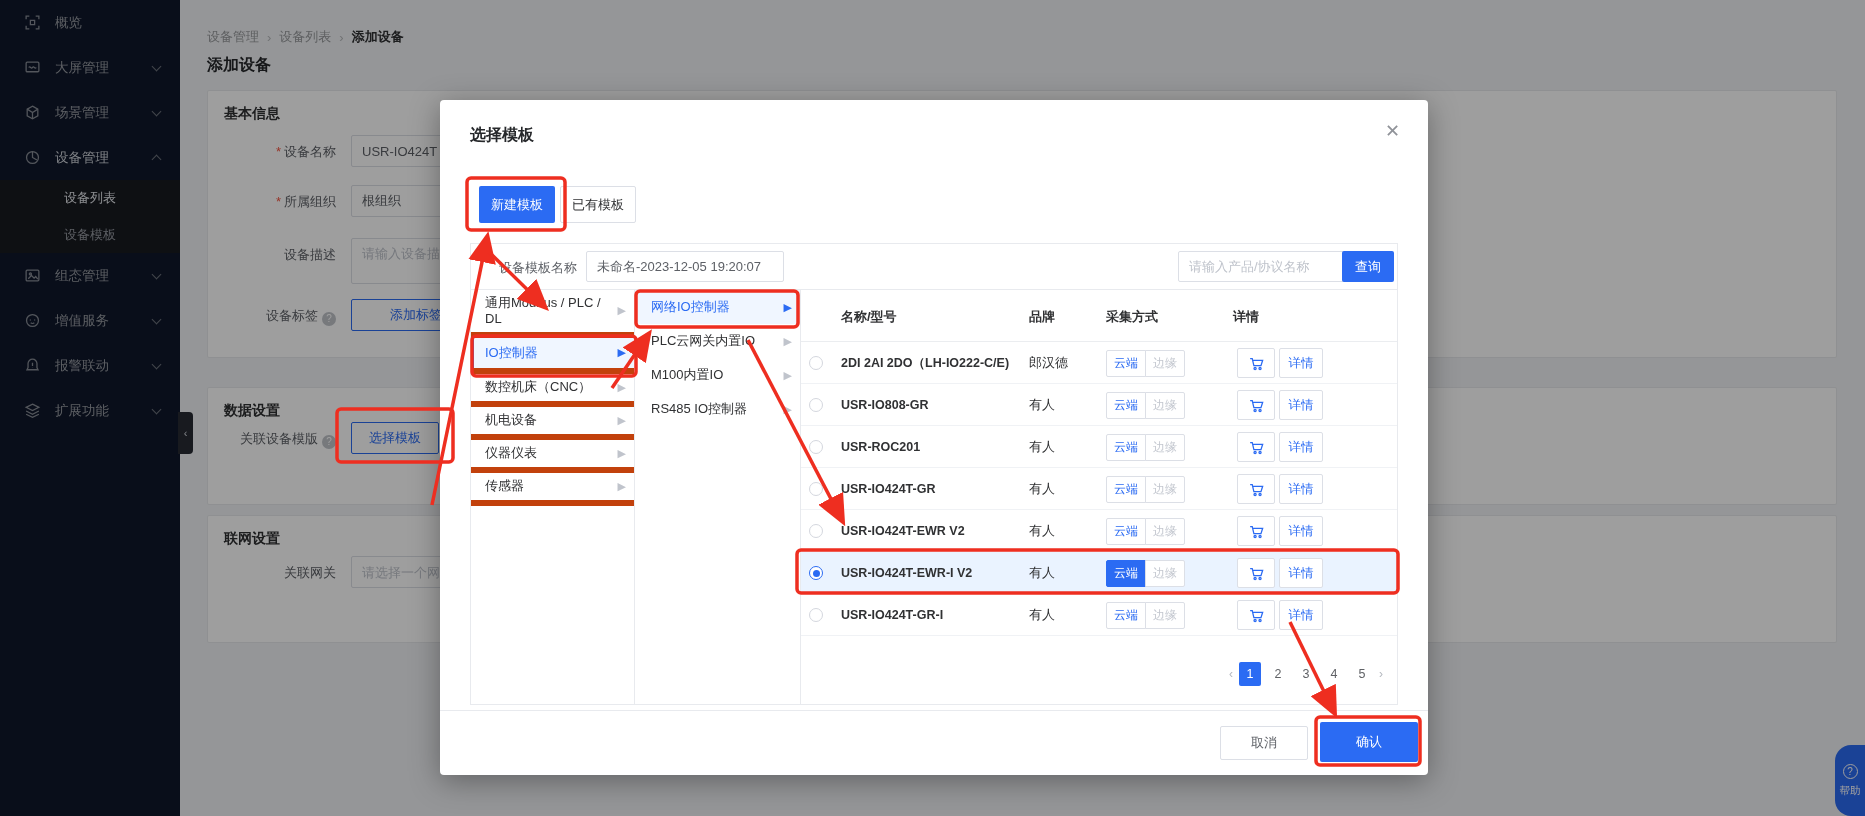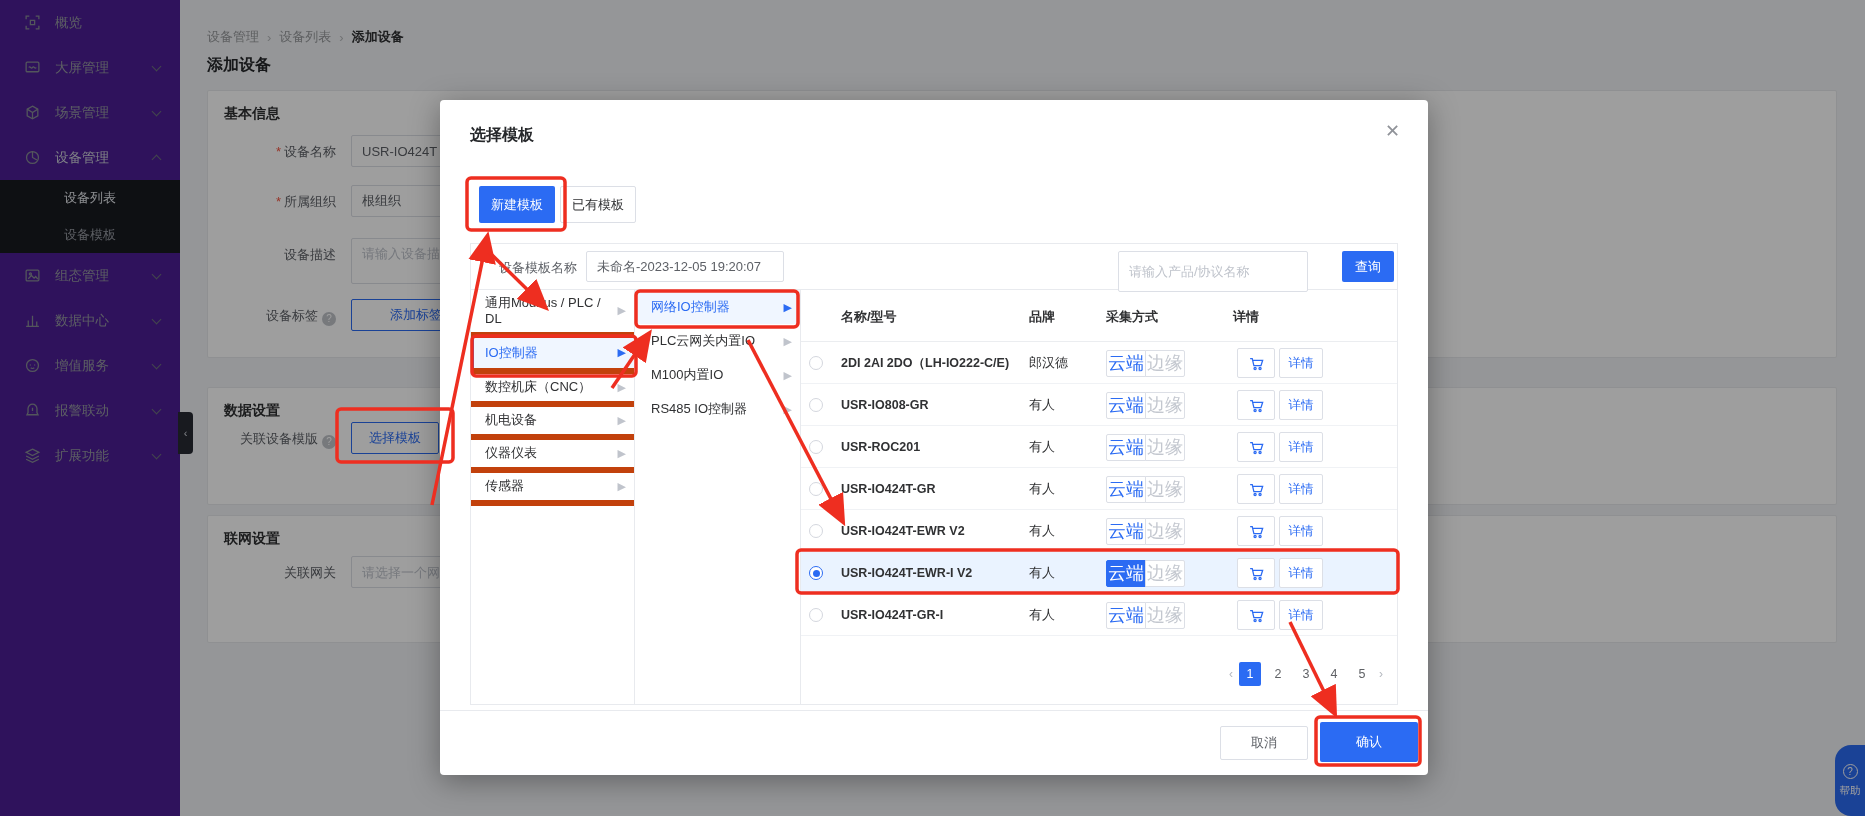--- a/index.html
+++ b/index.html
@@ -1,21 +1,21 @@
 <!DOCTYPE html>
 <html><head>
 <meta charset="utf-8">
 <style>
   * { margin:0; padding:0; box-sizing:border-box; }
   html,body { width:1865px; height:816px; overflow:hidden; }
   body { font-family:"Liberation Sans","DejaVu Sans",sans-serif; background:#f0f2f5; color:#303133; font-size:13px; }
   .app { position:relative; width:1865px; height:816px; }
 
   
-  .sidebar { position:absolute; left:0; top:0; width:180px; height:816px; background:#4c1d95; z-index:1; }
+  .sidebar { position:absolute; left:0; top:0; width:180px; height:816px; background:#0f172a; z-index:1; }
   .s-item { position:relative; height:45px; display:flex; align-items:center; padding-left:24px; color:#9599a0; cursor:pointer; }
   .s-item .s-label { margin-left:14px; font-size:13.5px; }
   .s-item.parent-active { color:#cdd1d8; }
   .s-icon { width:17px; height:17px; display:inline-flex; color:#878c95; flex:0 0 auto; }
   .s-icon svg { width:17px; height:17px; }
   .chev { position:absolute; right:20px; width:7px; height:7px; border-right:1.4px solid #6d727b; border-bottom:1.4px solid #6d727b; }
   .chev.down { transform:rotate(45deg); margin-top:-3px; }
   .chev.up { transform:rotate(-135deg); margin-top:3px; }
   .s-sub { background:#171a20; }
   .s-subitem { height:36.5px; display:flex; align-items:center; padding-left:64px; color:#9599a0; font-size:13px; cursor:pointer; }
@@ -65,21 +65,21 @@
   .tbl-head span { position:absolute; top:18px; }
   .t-row { position:relative; height:42px; border-bottom:1px solid #f0f2f5; }
   .t-row.sel { background:#eaf3ff; }
   .cell { position:absolute; top:0; height:42px; display:flex; align-items:center; font-size:13px; }
   .radio { width:14px; height:14px; border:1px solid #d4d7de; border-radius:50%; background:#fff; position:relative; cursor:pointer; }
   .radio.on { border-color:#2b6bf3; }
   .radio.on::after { content:""; position:absolute; inset:2.5px; border-radius:50%; background:#2b6bf3; }
   .r-name { font-weight:bold; color:#303133; font-size:12.5px; }
   .r-brand { color:#303133; }
   .pill { display:inline-flex; }
-  .pill span { width:40px; height:27px; border:1px solid #dcdfe6; display:inline-flex; align-items:center; justify-content:center; font-size:18px; background:#fff; cursor:pointer; }
+  .pill span { width:40px; height:27px; border:1px solid #dcdfe6; display:inline-flex; align-items:center; justify-content:center; font-size:12px; background:#fff; cursor:pointer; }
   .pill .cloud { color:#2b6bf3; border-radius:2px 0 0 2px; }
   .pill .edge { color:#c3c7cf; border-radius:0 2px 2px 0; margin-left:-1px; }
   .pill.sel .cloud { background:#2b6bf3; border-color:#2b6bf3; color:#fff; }
   .icon-btn { width:38px; height:30px; border:1px solid #dcdfe6; border-radius:2px; background:#fff; display:inline-flex; align-items:center; justify-content:center; cursor:pointer; }
   .icon-btn svg { width:17px; height:17px; }
   .txt-btn { width:44px; height:30px; border:1px solid #dcdfe6; border-radius:2px; background:#fff; color:#2b6bf3; font-size:12.5px; display:inline-flex; align-items:center; justify-content:center; cursor:pointer; }
   .pager { position:absolute; right:14px; top:418px; display:flex; align-items:center; gap:6px; font-size:12.5px; color:#606266; }
   .pg { min-width:22px; height:24px; display:inline-flex; align-items:center; justify-content:center; border-radius:2px; cursor:pointer; }
   .pg.on { background:#2b6bf3; color:#fff; }
   .pg-arrow { color:#b4b8bf; font-size:12px; cursor:pointer; }
@@ -154,29 +154,20 @@
             <circle cx="6" cy="6.5" r="1"></circle>
             <path d="M4 11l3-3 2.5 2.5L11 9l2 2.5"></path>
           </svg>
         </span>
       <span class="s-label">组态管理</span>
       <span class="chev down"></span>
     </div>
     <div class="s-item">
       <span class="s-icon">
           <svg viewBox="0 0 16 16" fill="none" stroke="currentColor" stroke-width="1.2">
-            <path d="M4 13V8M8 13V3.5M12 13V9M2 13.5h12"></path>
-          </svg>
-        </span>
-      <span class="s-label">数据中心</span>
-      <span class="chev down"></span>
-    </div>
-    <div class="s-item">
-      <span class="s-icon">
-          <svg viewBox="0 0 16 16" fill="none" stroke="currentColor" stroke-width="1.2">
             <circle cx="8" cy="8" r="5.6"></circle>
             <path d="M6 7v1M10 7v1M6.3 10.2c.8.7 2.6.7 3.4 0"></path>
           </svg>
         </span>
       <span class="s-label">增值服务</span>
       <span class="chev down"></span>
     </div>
     <div class="s-item">
       <span class="s-icon">
           <svg viewBox="0 0 16 16" fill="none" stroke="currentColor" stroke-width="1.2">
@@ -247,21 +238,21 @@
     <div class="m-close">✕</div>
 
     <div class="tab on" style="left:39px;">新建模板</div>
     <div class="tab off" style="left:120px;">已有模板</div>
 
     <div class="m-box">
 
       <div class="m-toprow">
         <span class="lbl">设备模板名称</span>
         <input class="inp" style="left: 115px; top: 7px; width: 198px; height: 31px;" value="未命名-2023-12-05 19:20:07">
-        <input class="inp" style="left: 647px; top: 7px; width: 190px; height: 41px;" placeholder="请输入产品/协议名称">
+        <input class="inp" style="left: 707px; top: 7px; width: 190px; height: 31px;" placeholder="请输入产品/协议名称">
         <button class="btn-primary" style="position:absolute; left:871px; top:7px; width:52px; height:31px;">查询</button>
       </div>
 
       <div class="pane" style="left:0; width:164px;">
         <div class="menu-item" style="height:48px;">
             <span>通用Modbus / PLC / DL</span>
             <span class="caret">▶</span>
           </div>
         <div class="menu-item active" style="height:36px;">
             <span>IO控制器</span>

